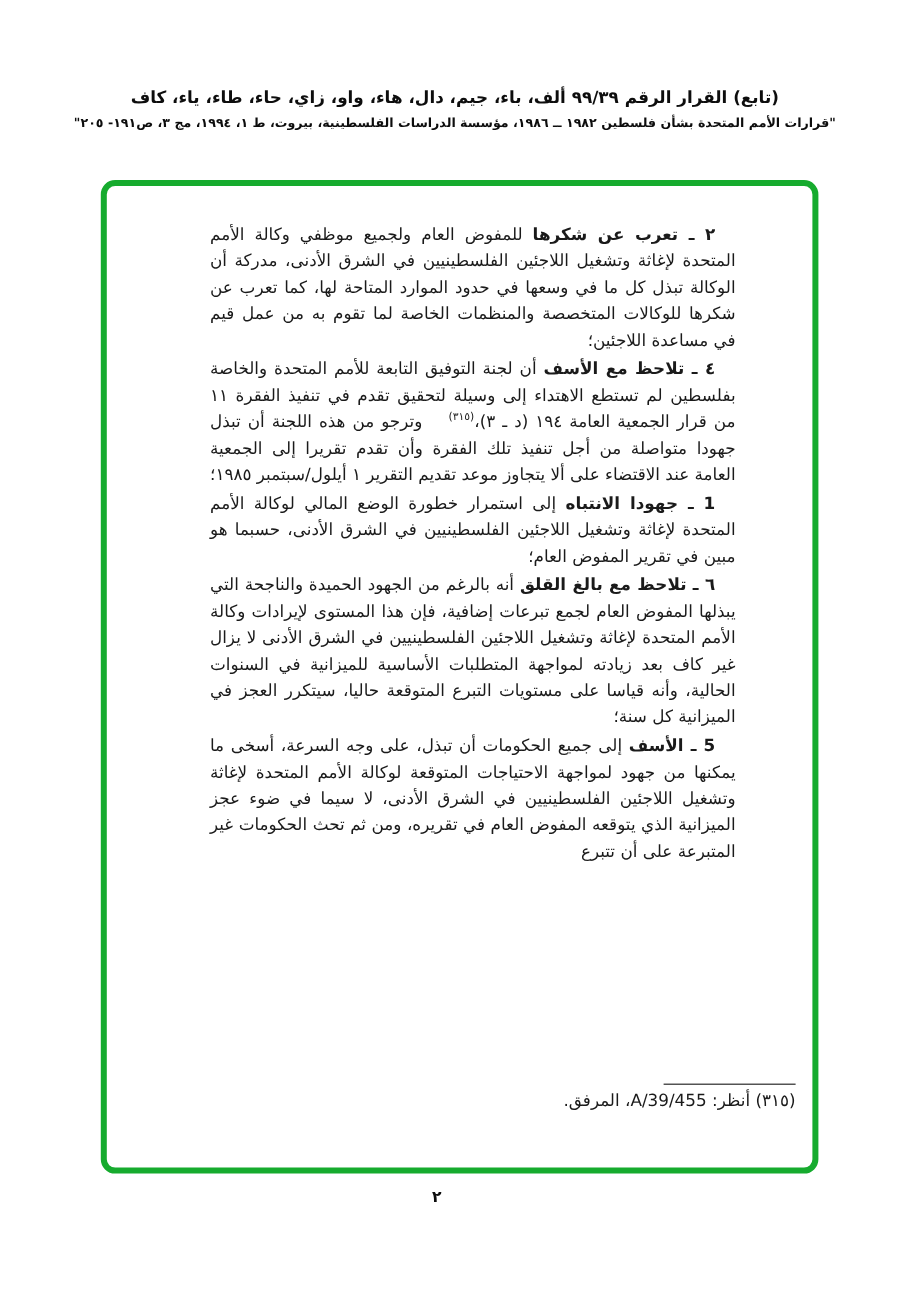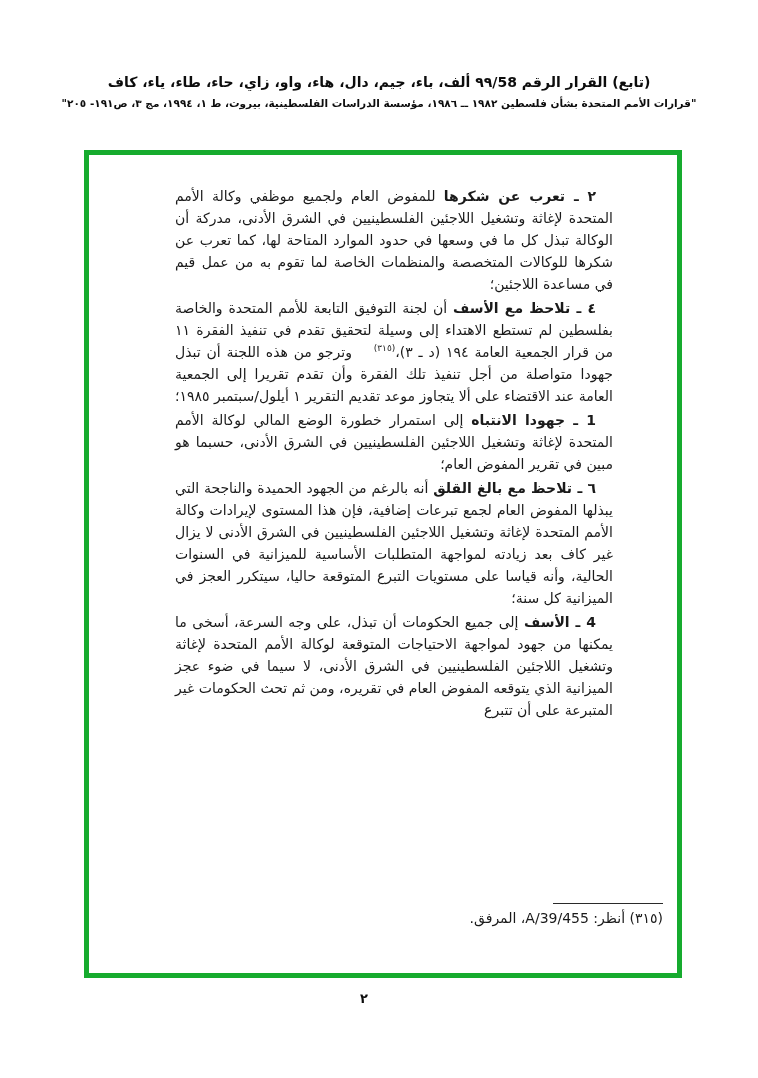--- a/index.html
+++ b/index.html
@@ -33,21 +33,21 @@
     color: #0d0d0d;
     white-space: nowrap;
   }
 
   
   .document-frame {
     position: absolute;
     left: 84px; top: 150px;
     width: 588px; height: 818px;
     border: 5px solid #16ab2e;
-    border-radius: 0;
+    border-radius: 12px;
     background: #ffffff;
   }
 
   
   .text-column {
     position: absolute;
     top: 30px; right: 64px;
     width: 438px;
     direction: rtl;
     text-align: justify;
@@ -95,37 +95,37 @@
     text-align: center;
     font-size: 13px;
     font-weight: bold;
     color: #0d0d0d;
   }
 </style>
 </head>
 <body>
 
 <div class="page-header">
-  <div class="header-title">(تابع) القرار الرقم ٩٩/58 ألف، باء، جيم، دال، هاء، واو، زاي، حاء، طاء، ياء، كاف</div>
+  <div class="header-title">(تابع) القرار الرقم ٩٩/٣٩ ألف، باء، جيم، دال، هاء، واو، زاي، حاء، طاء، ياء، كاف</div>
   <div class="header-source">"قرارات الأمم المتحدة بشأن فلسطين ١٩٨٢ ــ ١٩٨٦، مؤسسة الدراسات الفلسطينية، بيروت، ط ١، ١٩٩٤، مج ٣، ص١٩١- ٢٠٥"</div>
 </div>
 
 <div class="document-frame" style="border-color: rgb(22, 171, 46);">
   <div class="text-column">
 
     <p class="para"><span class="para-lead">٢ ـ </span><span class="para-lead">تعرب عن شكرها</span><span> للمفوض العام ولجميع موظفي وكالة الأمم المتحدة لإغاثة وتشغيل اللاجئين الفلسطينيين في الشرق الأدنى، مدركة أن الوكالة تبذل كل ما في وسعها في حدود الموارد المتاحة لها، كما تعرب عن شكرها للوكالات المتخصصة والمنظمات الخاصة لما تقوم به من عمل قيم في مساعدة اللاجئين؛</span></p>
 
 
     <p class="para"><span class="para-lead">٤ ـ </span><span class="para-lead">تلاحظ مع الأسف</span><span> أن لجنة التوفيق التابعة للأمم المتحدة والخاصة بفلسطين لم تستطع الاهتداء إلى وسيلة لتحقيق تقدم في تنفيذ الفقرة ١١ من قرار الجمعية العامة ١٩٤ (د ـ ٣)،</span><sup class="fn-ref">(٣١٥)</sup><span> وترجو من هذه اللجنة أن تبذل جهودا متواصلة من أجل تنفيذ تلك الفقرة وأن تقدم تقريرا إلى الجمعية العامة عند الاقتضاء على ألا يتجاوز موعد تقديم التقرير ١ أيلول/سبتمبر ١٩٨٥؛</span></p>
 
     <p class="para"><span class="para-lead">1 ـ </span><span class="para-lead">جهودا الانتباه</span><span> إلى استمرار خطورة الوضع المالي لوكالة الأمم المتحدة لإغاثة وتشغيل اللاجئين الفلسطينيين في الشرق الأدنى، حسبما هو مبين في تقرير المفوض العام؛</span></p>
 
     <p class="para"><span class="para-lead">٦ ـ </span><span class="para-lead">تلاحظ مع بالغ القلق</span><span> أنه بالرغم من الجهود الحميدة والناجحة التي يبذلها المفوض العام لجمع تبرعات إضافية، فإن هذا المستوى لإيرادات وكالة الأمم المتحدة لإغاثة وتشغيل اللاجئين الفلسطينيين في الشرق الأدنى لا يزال غير كاف بعد زيادته لمواجهة المتطلبات الأساسية للميزانية في السنوات الحالية، وأنه قياسا على مستويات التبرع المتوقعة حاليا، سيتكرر العجز في الميزانية كل سنة؛</span></p>
 
-    <p class="para"><span class="para-lead">4 ـ </span><span class="para-lead">الأسف</span><span> إلى جميع الحكومات أن تبذل، على وجه السرعة، أسخى ما يمكنها من جهود لمواجهة الاحتياجات المتوقعة لوكالة الأمم المتحدة لإغاثة وتشغيل اللاجئين الفلسطينيين في الشرق الأدنى، لا سيما في ضوء عجز الميزانية الذي يتوقعه المفوض العام في تقريره، ومن ثم تحث الحكومات غير المتبرعة على أن تتبرع</span></p>
+    <p class="para"><span class="para-lead">5 ـ </span><span class="para-lead">الأسف</span><span> إلى جميع الحكومات أن تبذل، على وجه السرعة، أسخى ما يمكنها من جهود لمواجهة الاحتياجات المتوقعة لوكالة الأمم المتحدة لإغاثة وتشغيل اللاجئين الفلسطينيين في الشرق الأدنى، لا سيما في ضوء عجز الميزانية الذي يتوقعه المفوض العام في تقريره، ومن ثم تحث الحكومات غير المتبرعة على أن تتبرع</span></p>
 
   </div>
 
   <div class="footnote-block">
     <div class="footnote-rule"></div>
     <div class="footnote-text">(٣١٥) أنظر: A/39/455، المرفق.</div>
   </div>
 </div>
 
 <div class="page-number">٢</div>

